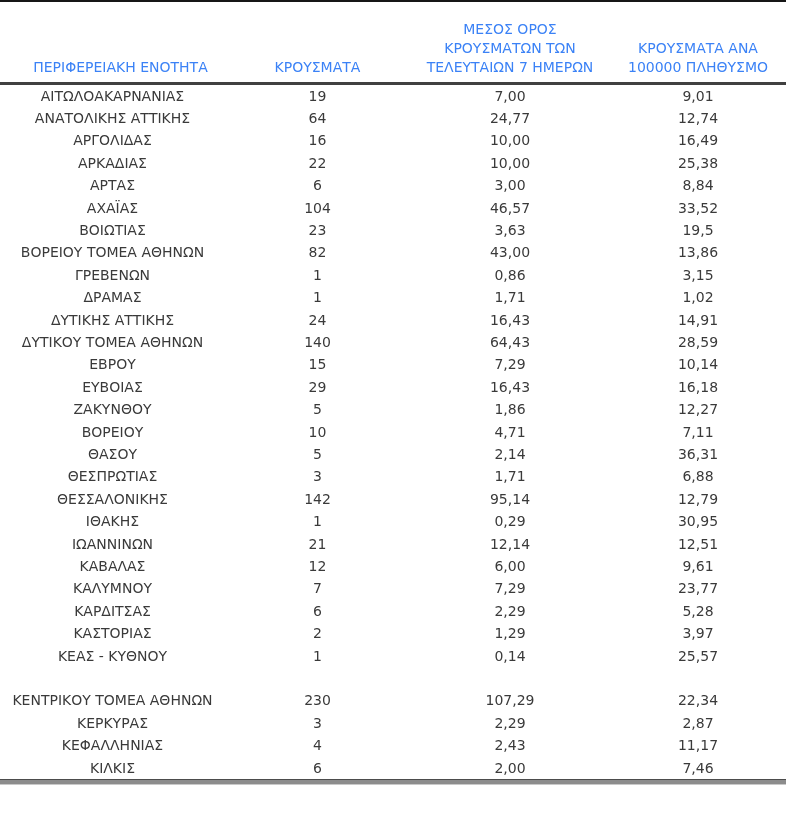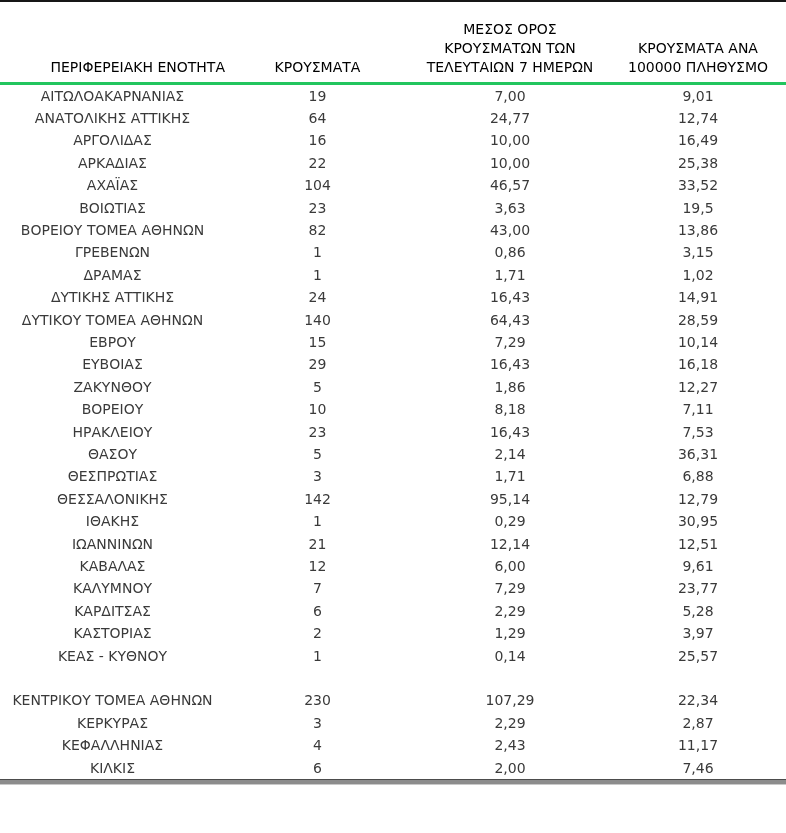--- a/index.html
+++ b/index.html
@@ -26,30 +26,30 @@
   col.c1 { width: 225px; }
   col.c2 { width: 185px; }
   col.c3 { width: 200px; }
   col.c4 { width: 176px; }
 
   thead th {
     vertical-align: bottom;
     font-weight: 400;
     font-size: 14px;
     line-height: 19px;
-    color: #000000;
+    color: #3b82f6;
     text-align: center;
     height: 81px;
     box-sizing: border-box;
     padding: 0 0 5px 0;
-    border-bottom: 3px solid #22c55e;
+    border-bottom: 3px solid #404040;
     white-space: nowrap;
   }
   thead th.region-h {
-    text-align: right;
+    text-align: center;
     padding-left: 16px;
   }
   .hl { display: block; }
 
   tbody td {
     height: 22.4px;
     box-sizing: border-box;
     padding: 0;
     font-size: 14px;
     line-height: 22.4px;
@@ -113,20 +113,26 @@
           <td>10,00</td>
           <td>16,49</td>
         </tr>
         <tr>
           <td>ΑΡΚΑΔΙΑΣ</td>
           <td>22</td>
           <td>10,00</td>
           <td>25,38</td>
         </tr>
         <tr>
+          <td>ΑΡΤΑΣ</td>
+          <td>6</td>
+          <td>3,00</td>
+          <td>8,84</td>
+        </tr>
+        <tr>
           <td>ΑΧΑΪΑΣ</td>
           <td>104</td>
           <td>46,57</td>
           <td>33,52</td>
         </tr>
         <tr>
           <td>ΒΟΙΩΤΙΑΣ</td>
           <td>23</td>
           <td>3,63</td>
           <td>19,5</td>
@@ -175,28 +181,22 @@
         </tr>
         <tr>
           <td>ΖΑΚΥΝΘΟΥ</td>
           <td>5</td>
           <td>1,86</td>
           <td>12,27</td>
         </tr>
         <tr>
           <td>ΒΟΡΕΙΟΥ</td>
           <td>10</td>
-          <td>8,18</td>
+          <td>4,71</td>
           <td>7,11</td>
-        </tr>
-        <tr>
-          <td>ΗΡΑΚΛΕΙΟΥ</td>
-          <td>23</td>
-          <td>16,43</td>
-          <td>7,53</td>
         </tr>
         <tr>
           <td>ΘΑΣΟΥ</td>
           <td>5</td>
           <td>2,14</td>
           <td>36,31</td>
         </tr>
         <tr>
           <td>ΘΕΣΠΡΩΤΙΑΣ</td>
           <td>3</td>

